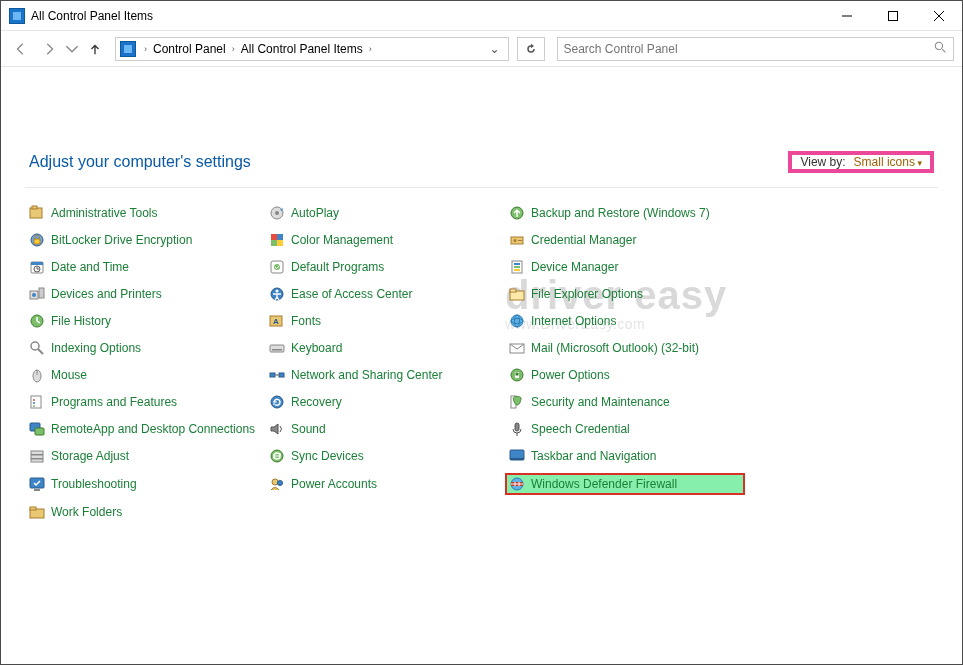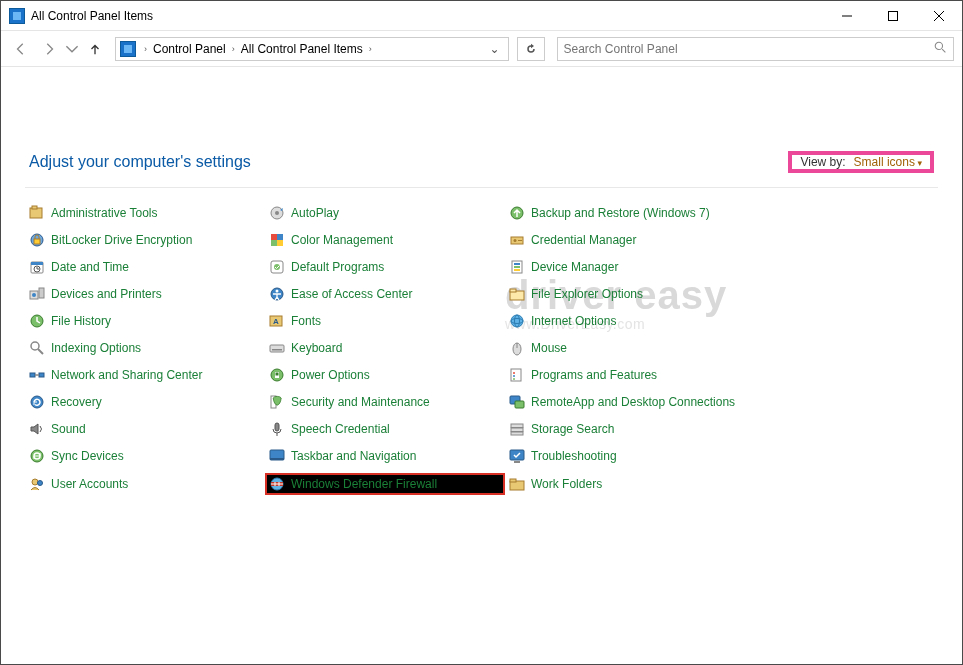--- a/index.html
+++ b/index.html
@@ -30,21 +30,21 @@
 .heading { color: #0a5aa6; font-size: 16px; font-weight: 400; }
 .viewby { font-size: 12px; display: flex; align-items: center; gap: 8px; border: 4px solid #ec4899; padding: 0 8px; text-align: center; }
 .viewby .label { color: #333; }
 .viewby .value { color: #a16207; cursor: pointer; }
 .viewby .value::after { content: " ▾"; font-size: 9px; }
 .items { display: grid; grid-template-columns: 240px 240px 240px; column-gap: 0; row-gap: 7px; }
 .item { display: flex; align-items: center; gap: 6px; padding: 2px 4px; cursor: pointer; font-size: 12px; }
 .item .icon { width: 16px; height: 16px; flex-shrink: 0; display: inline-flex; align-items: center; justify-content: center; }
 .item .label { color: #1a7f37; }
 .item.highlight { border: 2px solid #d93025; padding: 1px 2px; }
-.item.selected { background: #000000; }
+.item.selected { background: #86efac; }
 .watermark { position: absolute; top: 190px; left: 480px; font-size: 40px; font-weight: 600; color: #d9d9d9; letter-spacing: 1px; line-height: 1; pointer-events: none; user-select: none; z-index: 0; }
 .watermark .sub { font-size: 14px; font-weight: 400; letter-spacing: 0.5px; margin-top: 2px; color: #e4e4e4; }
 .content > * { position: relative; z-index: 1; }
 </style>
 </head>
 <body>
 
 <div class="titlebar">
   <span class="app-icon"></span>
   <span class="title">All Control Panel Items</span>
@@ -295,20 +295,29 @@
             <rect x="1" y="5" width="14" height="7" rx="1" fill="#ddd" stroke="#888"></rect>
             <line x1="3" y1="7" x2="3" y2="7" stroke="#888"></line>
             <rect x="3" y="9" width="10" height="1.5" fill="#888"></rect>
           </svg>
         </span>
         <span class="label">Keyboard</span>
       </div>
       <div class="item">
         <span class="icon">
           <svg width="16" height="16" viewBox="0 0 16 16">
+            <rect x="1" y="4" width="14" height="9" fill="#fff" stroke="#888"></rect>
+            <path d="M1 4 l7 5 l7 -5" fill="none" stroke="#888"></path>
+          </svg>
+        </span>
+        <span class="label">Mail (Microsoft Outlook) (32-bit)</span>
+      </div>
+      <div class="item">
+        <span class="icon">
+          <svg width="16" height="16" viewBox="0 0 16 16">
             <ellipse cx="8" cy="9" rx="4" ry="6" fill="#ddd" stroke="#888"></ellipse>
             <line x1="8" y1="3" x2="8" y2="8" stroke="#888"></line>
           </svg>
         </span>
         <span class="label">Mouse</span>
       </div>
       <div class="item">
         <span class="icon">
           <svg width="16" height="16" viewBox="0 0 16 16">
             <rect x="1" y="6" width="5" height="4" fill="#3d85c6" stroke="#2a5a8a"></rect>
@@ -386,21 +395,21 @@
         <span class="label">Speech Credential</span>
       </div>
       <div class="item">
         <span class="icon">
           <svg width="16" height="16" viewBox="0 0 16 16">
             <rect x="2" y="3" width="12" height="3.5" fill="#ddd" stroke="#888"></rect>
             <rect x="2" y="7" width="12" height="3.5" fill="#ddd" stroke="#888"></rect>
             <rect x="2" y="11" width="12" height="3" fill="#ddd" stroke="#888"></rect>
           </svg>
         </span>
-        <span class="label">Storage Search</span>
+        <span class="label">Storage Adjust</span>
       </div>
       <div class="item">
         <span class="icon">
           <svg width="16" height="16" viewBox="0 0 16 16">
             <circle cx="8" cy="8" r="6" fill="#7bbf6a" stroke="#3a7d2e"></circle>
             <path d="M5 8 a3 3 0 0 1 6 0 M11 8 a3 3 0 0 1 -6 0" fill="none" stroke="#fff" stroke-width="1.5"></path>
             <path d="M11 5 l0 3 l-3 0 M5 11 l0 -3 l3 0" fill="none" stroke="#fff"></path>
           </svg>
         </span>
         <span class="label">Sync Devices</span>
@@ -425,21 +434,21 @@
         <span class="label">Troubleshooting</span>
       </div>
       <div class="item">
         <span class="icon">
           <svg width="16" height="16" viewBox="0 0 16 16">
             <circle cx="6" cy="6" r="3" fill="#e8c872" stroke="#a77d2e"></circle>
             <circle cx="11" cy="7" r="2.5" fill="#3d85c6" stroke="#2a5a8a"></circle>
             <path d="M2 14 q4 -5 8 0" fill="#e8c872" stroke="#a77d2e"></path>
           </svg>
         </span>
-        <span class="label">User Accounts</span>
+        <span class="label">Power Accounts</span>
       </div>
       <div class="item highlight selected">
         <span class="icon">
           <svg width="16" height="16" viewBox="0 0 16 16">
             <circle cx="8" cy="8" r="6" fill="#5fb2e6" stroke="#2d7db3"></circle>
             <rect x="2" y="6" width="12" height="4" fill="#c0392b"></rect>
             <line x1="6" y1="6" x2="6" y2="10" stroke="#fff"></line>
             <line x1="10" y1="6" x2="10" y2="10" stroke="#fff"></line>
             <line x1="2" y1="8" x2="14" y2="8" stroke="#fff"></line>
           </svg>

